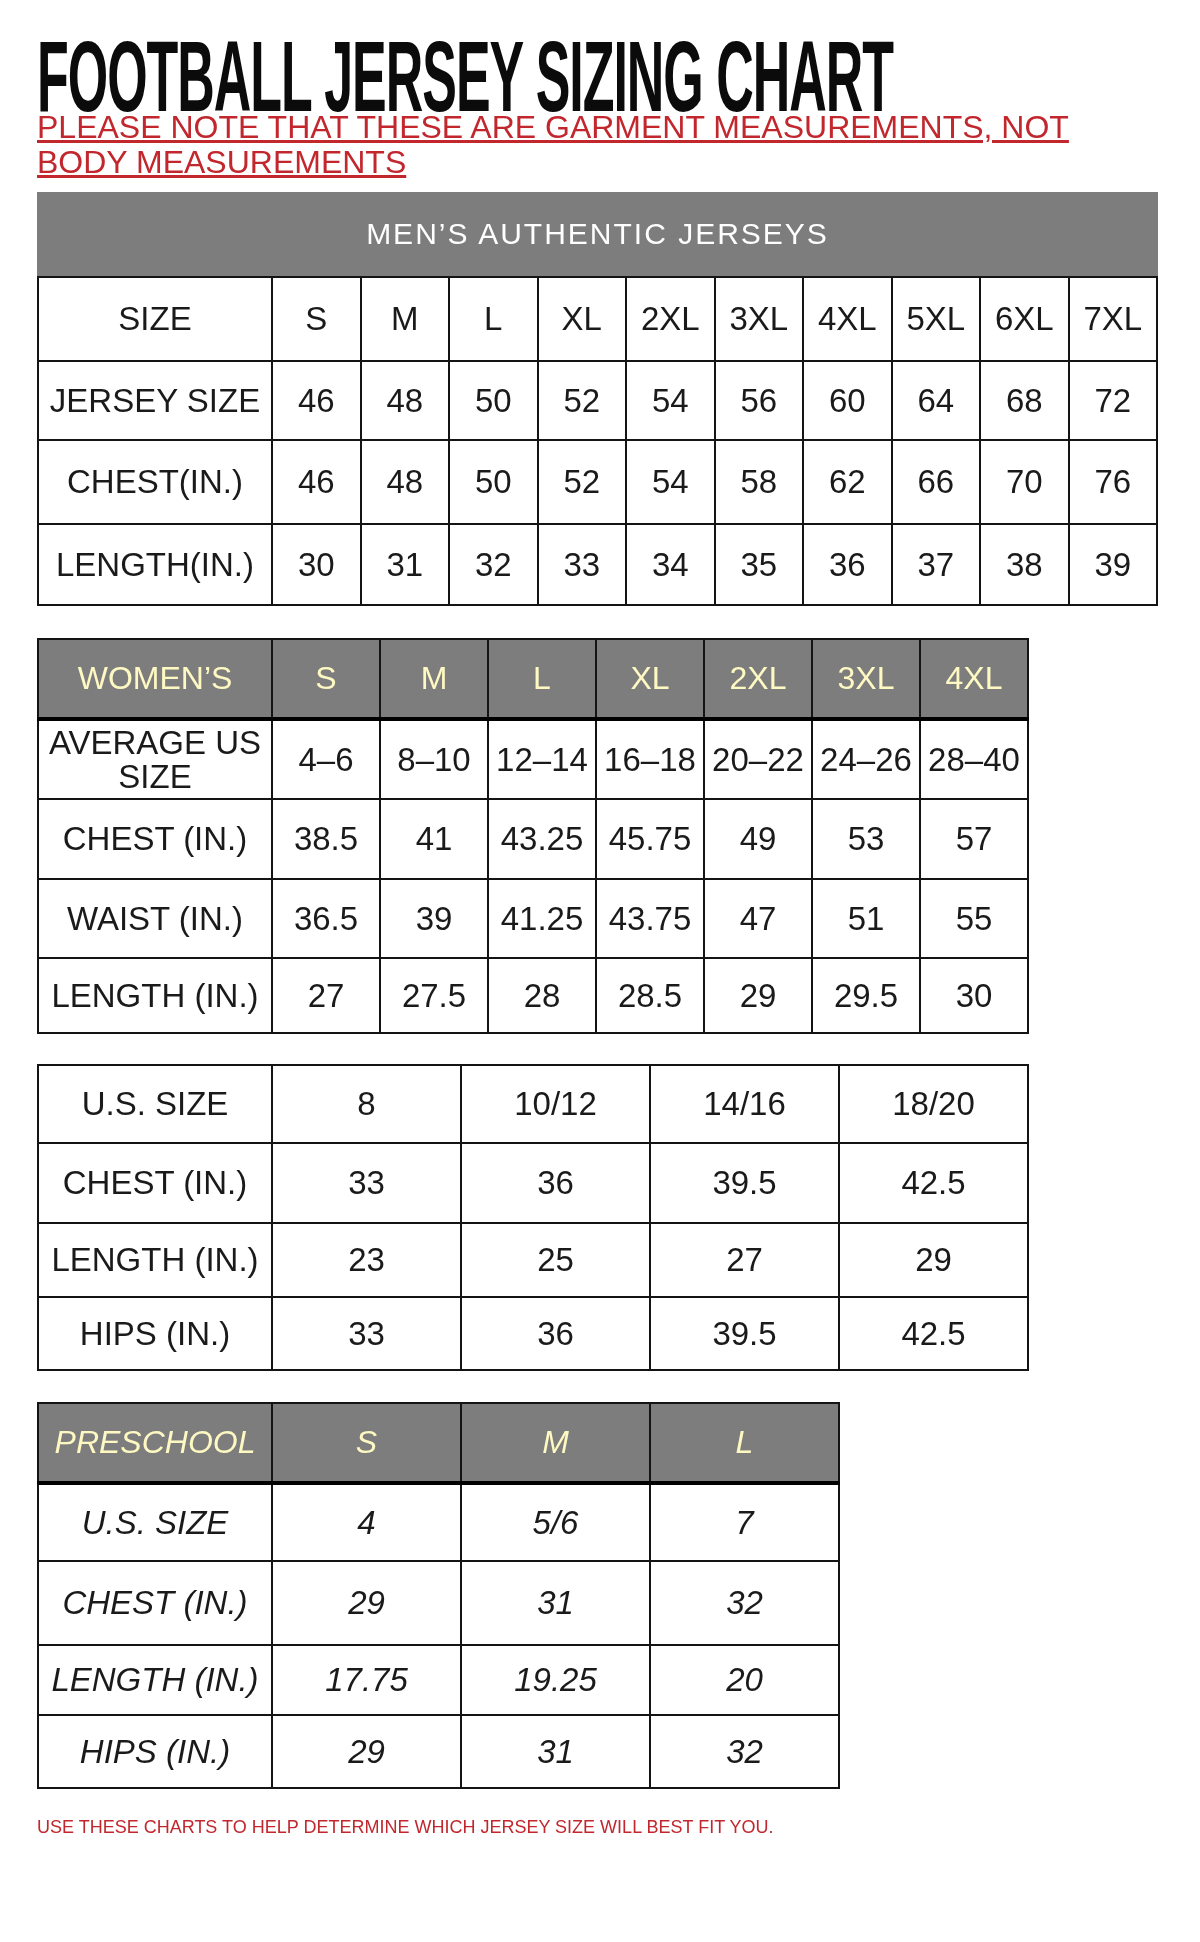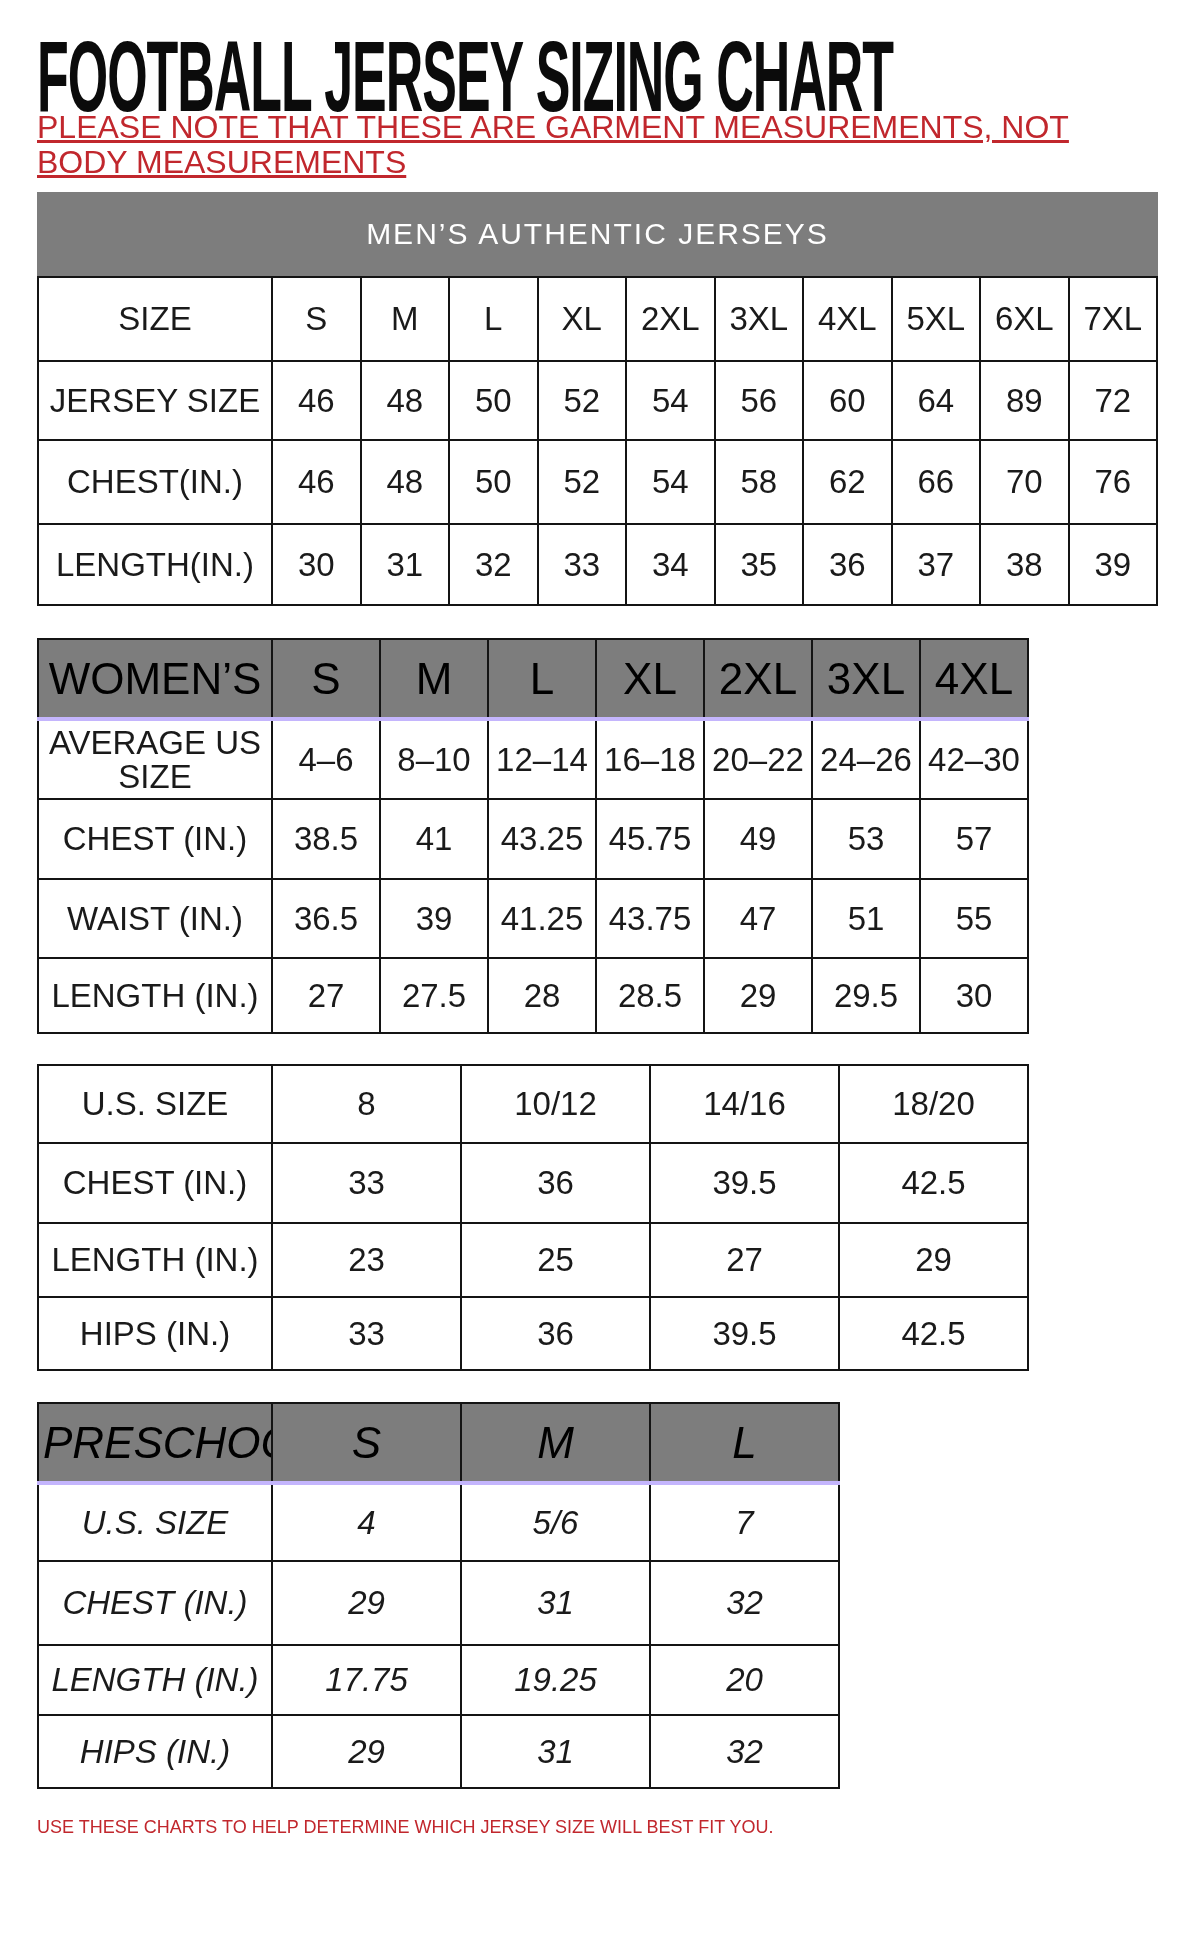--- a/index.html
+++ b/index.html
@@ -42,22 +42,22 @@
   }
   table.tbl{border-collapse:collapse;table-layout:fixed;}
   table.tbl td{
     border:2px solid var(--line);
     text-align:center;vertical-align:middle;
     font-size:33px;color:var(--ink);
     padding:0 4px;overflow:hidden;
   }
   td.lbl{font-size:30px;line-height:34px;padding:0 14px;}
   tr.hdr td{
-    background:var(--gray);color:#000000;
-    font-size:44px;border-bottom:4px solid #c4b5fd;
+    background:var(--gray);color:#fef9c3;
+    font-size:32px;border-bottom:4px solid #000000;
   }
   col.label{width:234px;}
 
   table.mens{width:1121px;}
   table.womens{width:992px;margin-top:32px;}
   table.boys{width:992px;margin-top:30px;}
   table.preschool{width:803px;margin-top:31px;font-style:italic;}
 
   .rh70{height:70px}.rh73{height:73px}.rh74{height:74px}.rh75{height:75px}
   .rh78{height:78px}.rh79{height:79px}.rh80{height:80px}.rh81{height:81px}
@@ -109,21 +109,21 @@
       <tr class="rh79">
         <td class="lbl">JERSEY SIZE</td>
         <td>46</td>
         <td>48</td>
         <td>50</td>
         <td>52</td>
         <td>54</td>
         <td>56</td>
         <td>60</td>
         <td>64</td>
-        <td>89</td>
+        <td>68</td>
         <td>72</td>
       </tr>
       <tr class="rh84">
         <td class="lbl">CHEST(IN.)</td>
         <td>46</td>
         <td>48</td>
         <td>50</td>
         <td>52</td>
         <td>54</td>
         <td>58</td>
@@ -171,21 +171,21 @@
         <td>4XL</td>
       </tr>
       <tr class="rh80">
         <td class="lbl">AVERAGE US SIZE</td>
         <td>4–6</td>
         <td>8–10</td>
         <td>12–14</td>
         <td>16–18</td>
         <td>20–22</td>
         <td>24–26</td>
-        <td>42–30</td>
+        <td>28–40</td>
       </tr>
       <tr class="rh80">
         <td class="lbl">CHEST (IN.)</td>
         <td>38.5</td>
         <td>41</td>
         <td>43.25</td>
         <td>45.75</td>
         <td>49</td>
         <td>53</td>
         <td>57</td>

